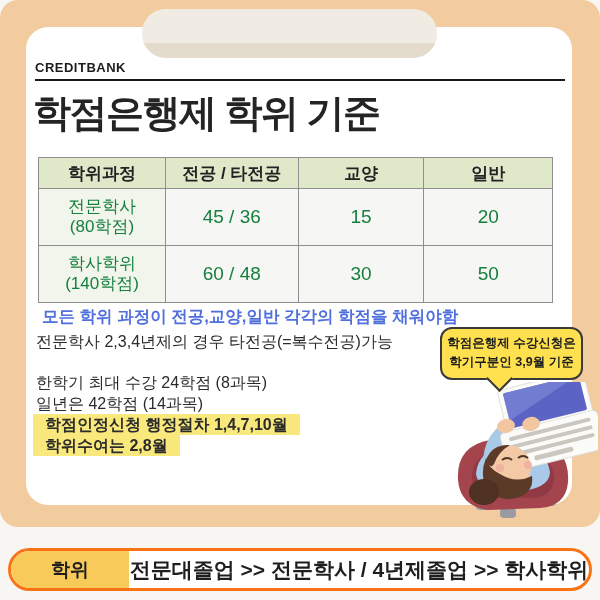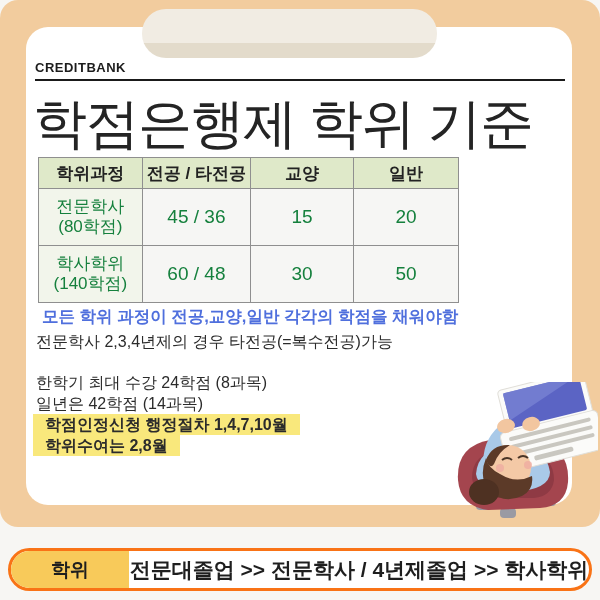--- a/index.html
+++ b/index.html
@@ -26,25 +26,25 @@
   .brand{
     position:absolute;left:9px;top:33px;
     font-size:13px;font-weight:800;letter-spacing:.5px;color:#1C1C1C;
   }
   .brand-rule{
     position:absolute;left:9px;top:52px;width:530px;height:0;
     border-top:2px solid #1A1A1A;
   }
   .title{
     position:absolute;left:7px;top:61px;
-    font-size:54px;font-weight:400;letter-spacing:-1.5px;color:#242424;
+    font-size:38px;font-weight:700;letter-spacing:-1.5px;color:#242424;
     white-space:nowrap;
   }
   table.credit-table{
-    position:absolute;left:12px;top:130px;width:421px;
+    position:absolute;left:12px;top:130px;width:515px;
     border-collapse:collapse;table-layout:fixed;
   }
   .credit-table td,.credit-table th{
     border:1px solid #8F8F8F;text-align:center;vertical-align:middle;
     padding:0;
   }
   .credit-table th{
     background:#DFE9C9;height:30px;font-size:17px;font-weight:600;color:#222;
   }
   .credit-table td{height:56px;font-size:19px;background:#F6F6F4;color:#15803d;}
@@ -148,20 +148,25 @@
       <div class="gap"></div>
       <div>한학기 최대 수강 24학점 (8과목)</div>
       <div>일년은 42학점 (14과목)</div>
       <div><span class="hl">학점인정신청 행정절차 1,4,7,10월</span></div>
       <div><span class="hl">학위수여는 2,8월</span></div>
     </div>
   </div>
 
   <div class="clip"></div>
 
+  <div class="bubble">
+    <div>학점은행제 수강신청은</div>
+    <div>학기구분인 3,9월 기준</div>
+    <div class="bubble-tail"></div>
+  </div>
 
   <div class="illustration">
     <svg width="170" height="142" viewBox="0 0 170 142">
 
       <g fill="#9A9AA3">
         <rect x="48" y="118" width="16" height="10" rx="4"></rect>
         <rect x="112" y="114" width="16" height="10" rx="4"></rect>
         <rect x="72" y="126" width="16" height="10" rx="4"></rect>
         <rect x="76" y="100" width="12" height="24" rx="4"></rect>
       </g>

